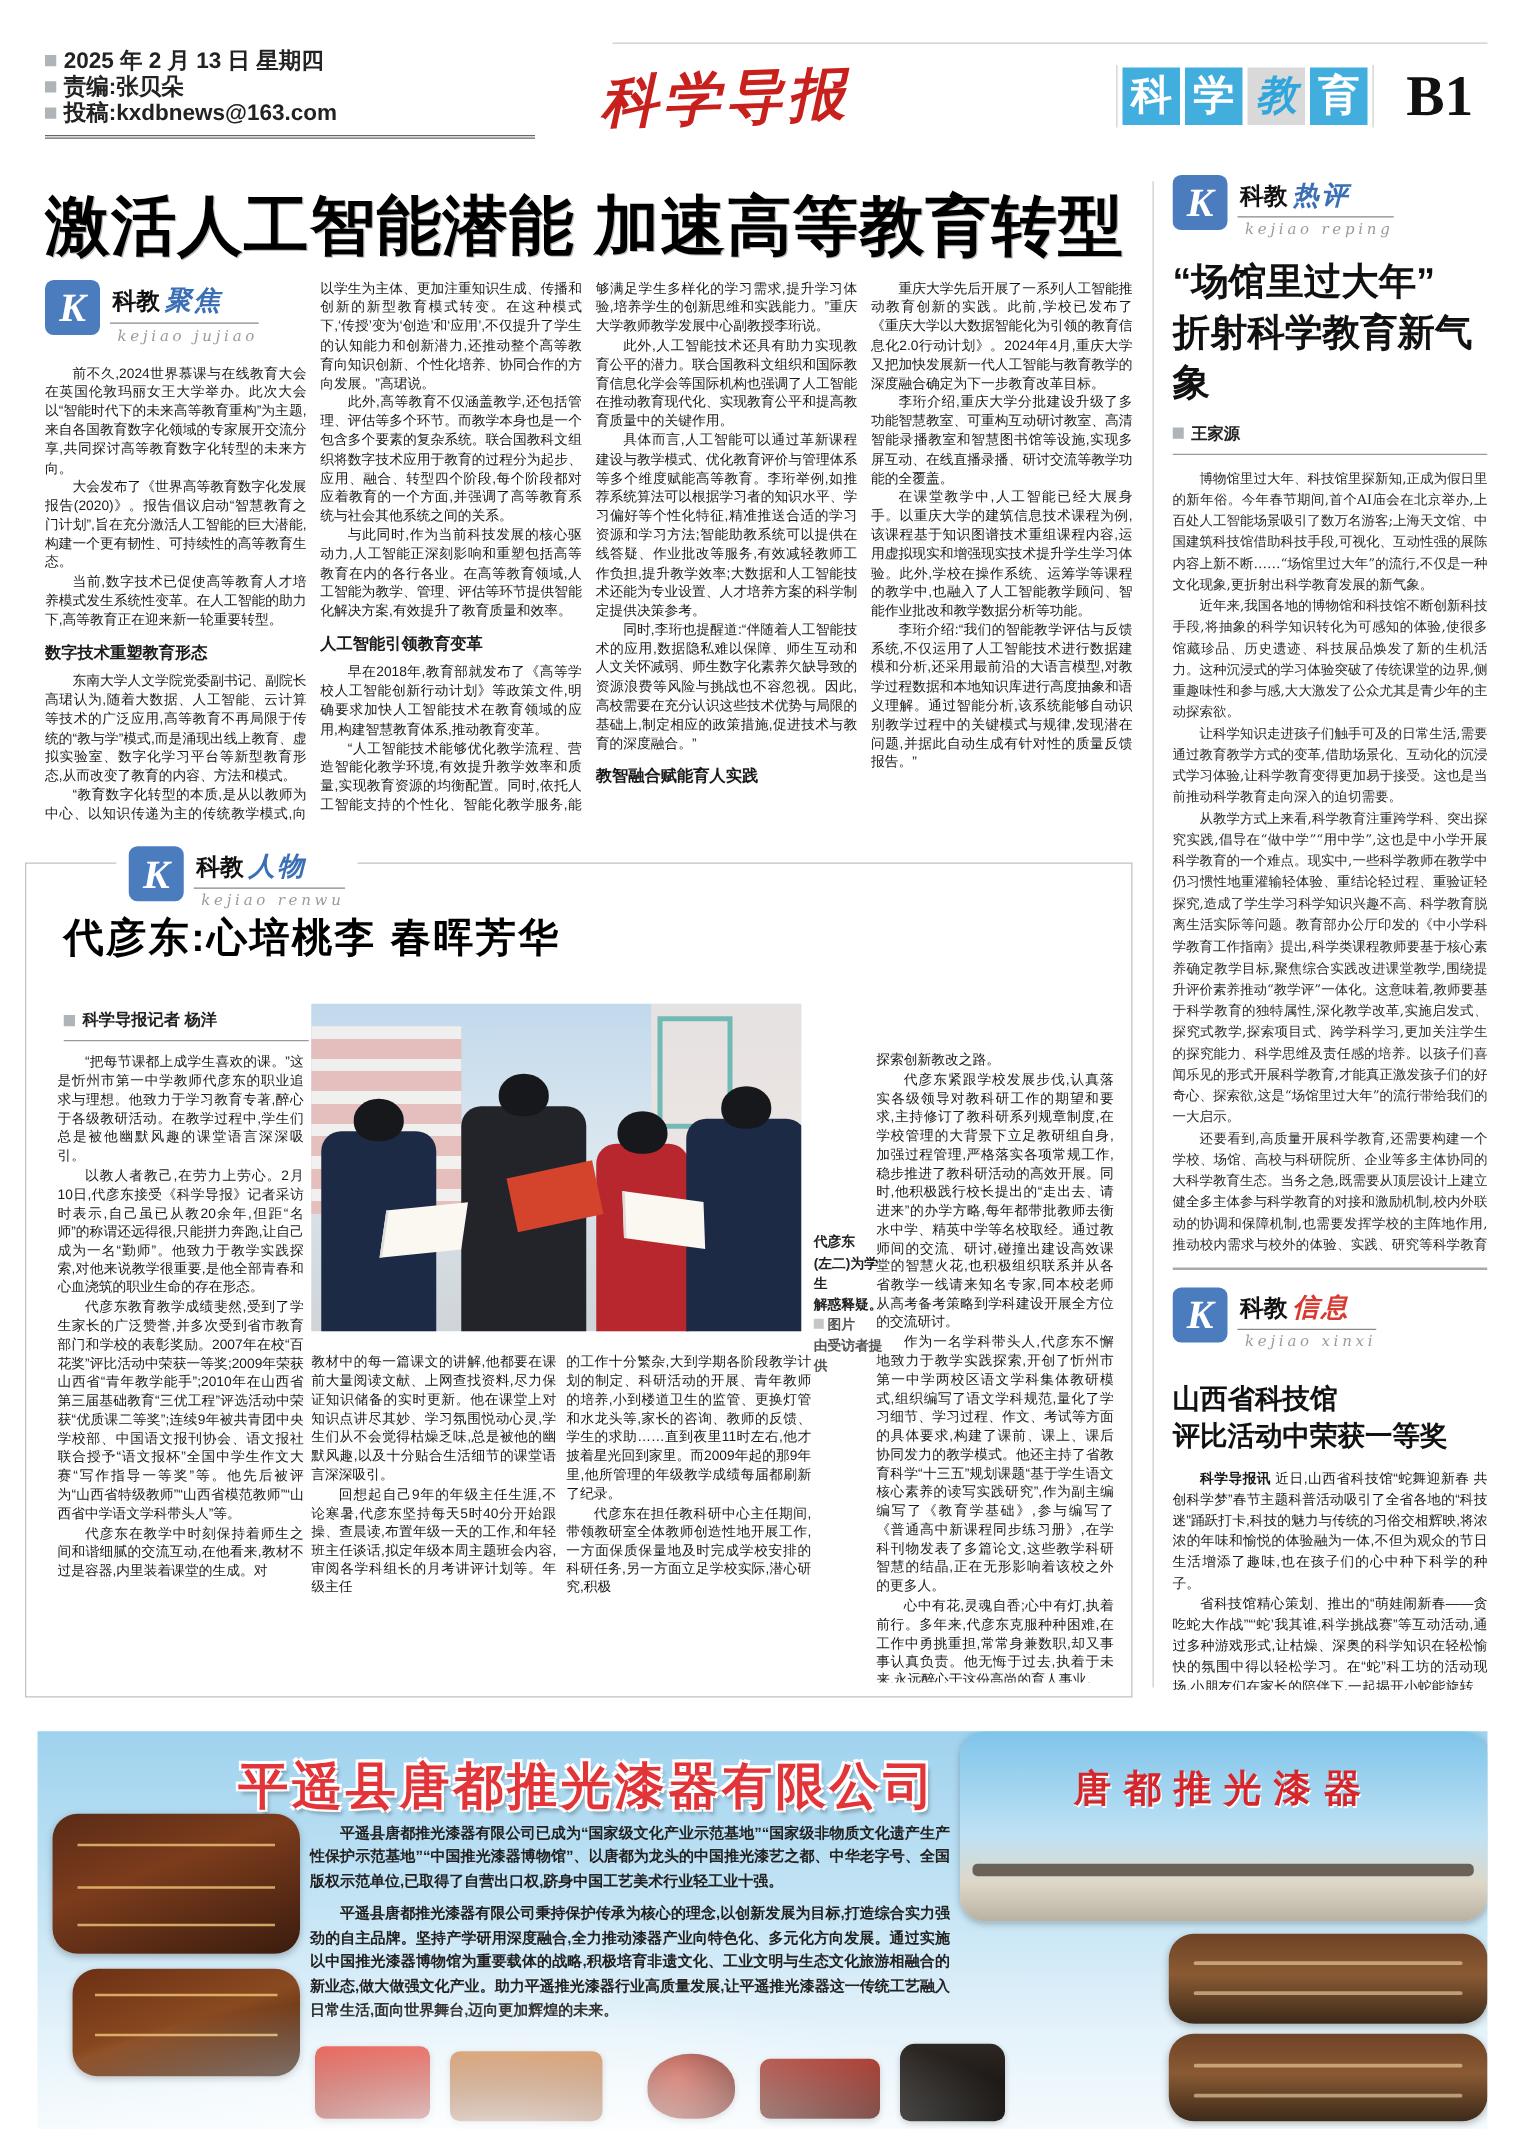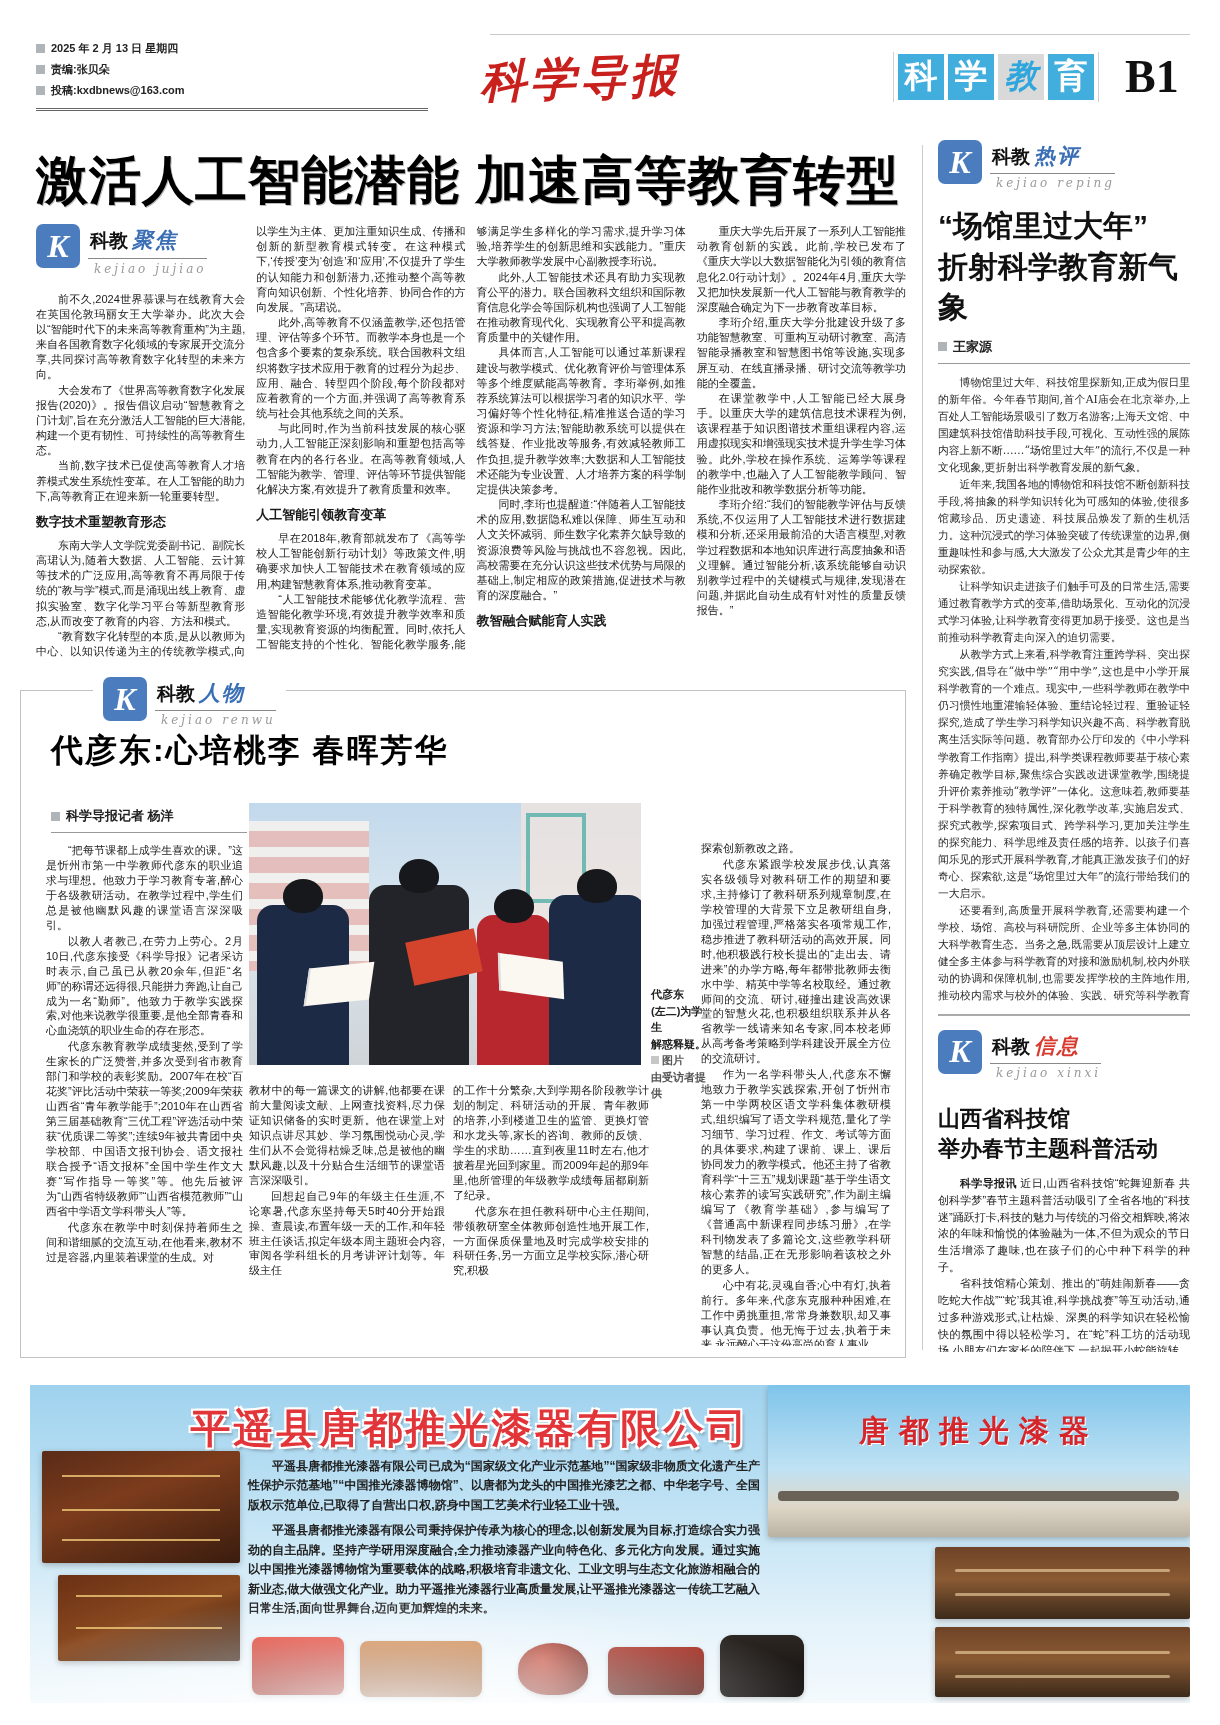--- a/index.html
+++ b/index.html
@@ -2,21 +2,21 @@
 <html><head>
 <meta charset="utf-8">
 <style>
   * { margin:0; padding:0; box-sizing:border-box; }
   html,body { background:#e8e8e8; }
   body { font-family:"Liberation Sans", sans-serif; }
   .page { position:relative; width:1220px; height:1725px; background:#ffffff; margin:0 auto; overflow:hidden; }
 
   
   .hdr-left { position:absolute; left:36px; top:38px; width:392px; border-bottom:3px double #666; padding-bottom:7px; }
-  .hdr-left .hl { font-size:11px; font-weight:bold; color:#222; line-height:21px; display:flex; align-items:center; }
+  .hdr-left .hl { font-size:18px; font-weight:bold; color:#222; line-height:21px; display:flex; align-items:center; }
   .sq { display:inline-block; width:9px; height:9px; background:#aeb4b8; margin-right:6px; flex:0 0 auto; }
   .masthead { position:absolute; left:480px; top:48px; font-family:"DejaVu Serif", serif; font-style:italic; font-weight:bold;
               font-size:46px; color:#c8201d; transform:rotate(-2deg); letter-spacing:4px; }
   .top-rule { position:absolute; left:490px; top:34px; width:700px; height:1px; background:#c9c9c9; }
   .sec-wrap { position:absolute; left:893px; top:50px; display:flex; align-items:center; gap:4px; }
   .vbar { width:1px; height:50px; background:#cfcfcf; }
   .sec-tile { width:46px; height:46px; background:#41aede; color:#fff; font-size:33px; font-weight:bold; display:flex; align-items:center; justify-content:center; }
   .sec-tile.gray { background:#d9d9d9; color:#2fa6dc; font-family:"DejaVu Serif", serif; font-style:italic; }
   .page-no { font-family:"Liberation Serif", serif; font-weight:bold; font-size:46px; color:#111; margin-left:22px; }
 
@@ -94,21 +94,21 @@
   .ad { position:absolute; left:30px; top:1385px; width:1160px; height:318px; overflow:hidden;
         background:linear-gradient(180deg,#9fd2ee 0%,#c6e5f5 45%,#e4f2fa 75%,#f4fafd 100%); }
   .ad::after { content:""; position:absolute; left:-80px; bottom:-150px; width:900px; height:260px; border-radius:50%;
                background:radial-gradient(ellipse at center, rgba(255,255,255,.95) 0%, rgba(255,255,255,0) 70%); }
   .ad-title { position:absolute; left:110px; top:16px; width:660px; text-align:center; font-size:40px; font-weight:900;
               color:#e2353a; letter-spacing:3px;
               text-shadow:-2px -2px 0 #fff, 2px -2px 0 #fff, -2px 2px 0 #fff, 2px 2px 0 #fff, 3px 4px 3px rgba(0,0,0,.25); }
   .ad-text { position:absolute; left:218px; top:72px; width:512px; font-size:12px; line-height:1.62; font-weight:bold;
              color:#222; text-align:justify; }
   .ad-text .p { margin-bottom:6px; }
-  .ad-photo { position:absolute; border-radius:2px; box-shadow:0 2px 6px rgba(0,0,0,.25); overflow:hidden; }
+  .ad-photo { position:absolute; border-radius:20px; box-shadow:0 2px 6px rgba(0,0,0,.25); overflow:hidden; }
   .ph-building { left:738px; top:0; width:422px; height:152px;
                  background:linear-gradient(180deg,#7fc4ea 0%,#bfe2f4 55%,#ded7c8 80%,#b9b2a2 100%); }
   .ph-building .sign { position:absolute; left:0; top:26px; width:100%; text-align:center; font-size:30px; font-weight:900;
                        color:#d5262b; letter-spacing:10px; text-shadow:1px 1px 0 #fff; }
   .ph-building .roof { position:absolute; left:10px; bottom:36px; width:95%; height:10px; background:#6b6257; border-radius:4px; }
   .ph-int { background:linear-gradient(180deg,#6e4326 0%,#8a5a33 45%,#3c2a1a 100%); }
   .ph-int.i1 { left:905px; top:162px; width:255px; height:72px; }
   .ph-int.i2 { left:905px; top:242px; width:255px; height:70px;
                background:linear-gradient(180deg,#caa66f 0%,#9a6f3e 55%,#4a3category 100%); }
   .shelf { position:absolute; left:8%; width:84%; height:3px; background:rgba(255,230,180,.55); border-radius:2px; }
@@ -222,21 +222,21 @@
       <div class="badge-right">
         <div class="badge-row">
             <span class="b1">科教</span>
             <span class="b2 red">信息</span>
           </div>
         <div class="pinyin">kejiao xinxi</div>
       </div>
     </div>
     <div class="xx-title">
       <div>山西省科技馆</div>
-      <div>举办春节主题科普活动</div>
+      <div>评比活动中荣获一等奖</div>
     </div>
     <div class="xx-body">
       <p class="p"><b class="lead">科学导报讯</b><span> 近日,山西省科技馆“蛇舞迎新春 共创科学梦”春节主题科普活动吸引了全省各地的“科技迷”踊跃打卡,科技的魅力与传统的习俗交相辉映,将浓浓的年味和愉悦的体验融为一体,不但为观众的节日生活增添了趣味,也在孩子们的心中种下科学的种子。</span></p>
       <p class="p"><span>省科技馆精心策划、推出的“萌娃闹新春——贪吃蛇大作战”“‘蛇’我其谁,科学挑战赛”等互动活动,通过多种游戏形式,让枯燥、深奥的科学知识在轻松愉快的氛围中得以轻松学习。在“蛇”科工坊的活动现场,小朋友们在家长的陪伴下,一起揭开小蛇能旋转、会跳舞的奥秘所在。孩子收获了快乐与知识,家长更是体验到了亲子陪伴的温情和乐趣。</span></p>
     </div>
   </div>
 
   <div class="person-box">
     <div class="badge">
       <div class="k-tile">K</div>

